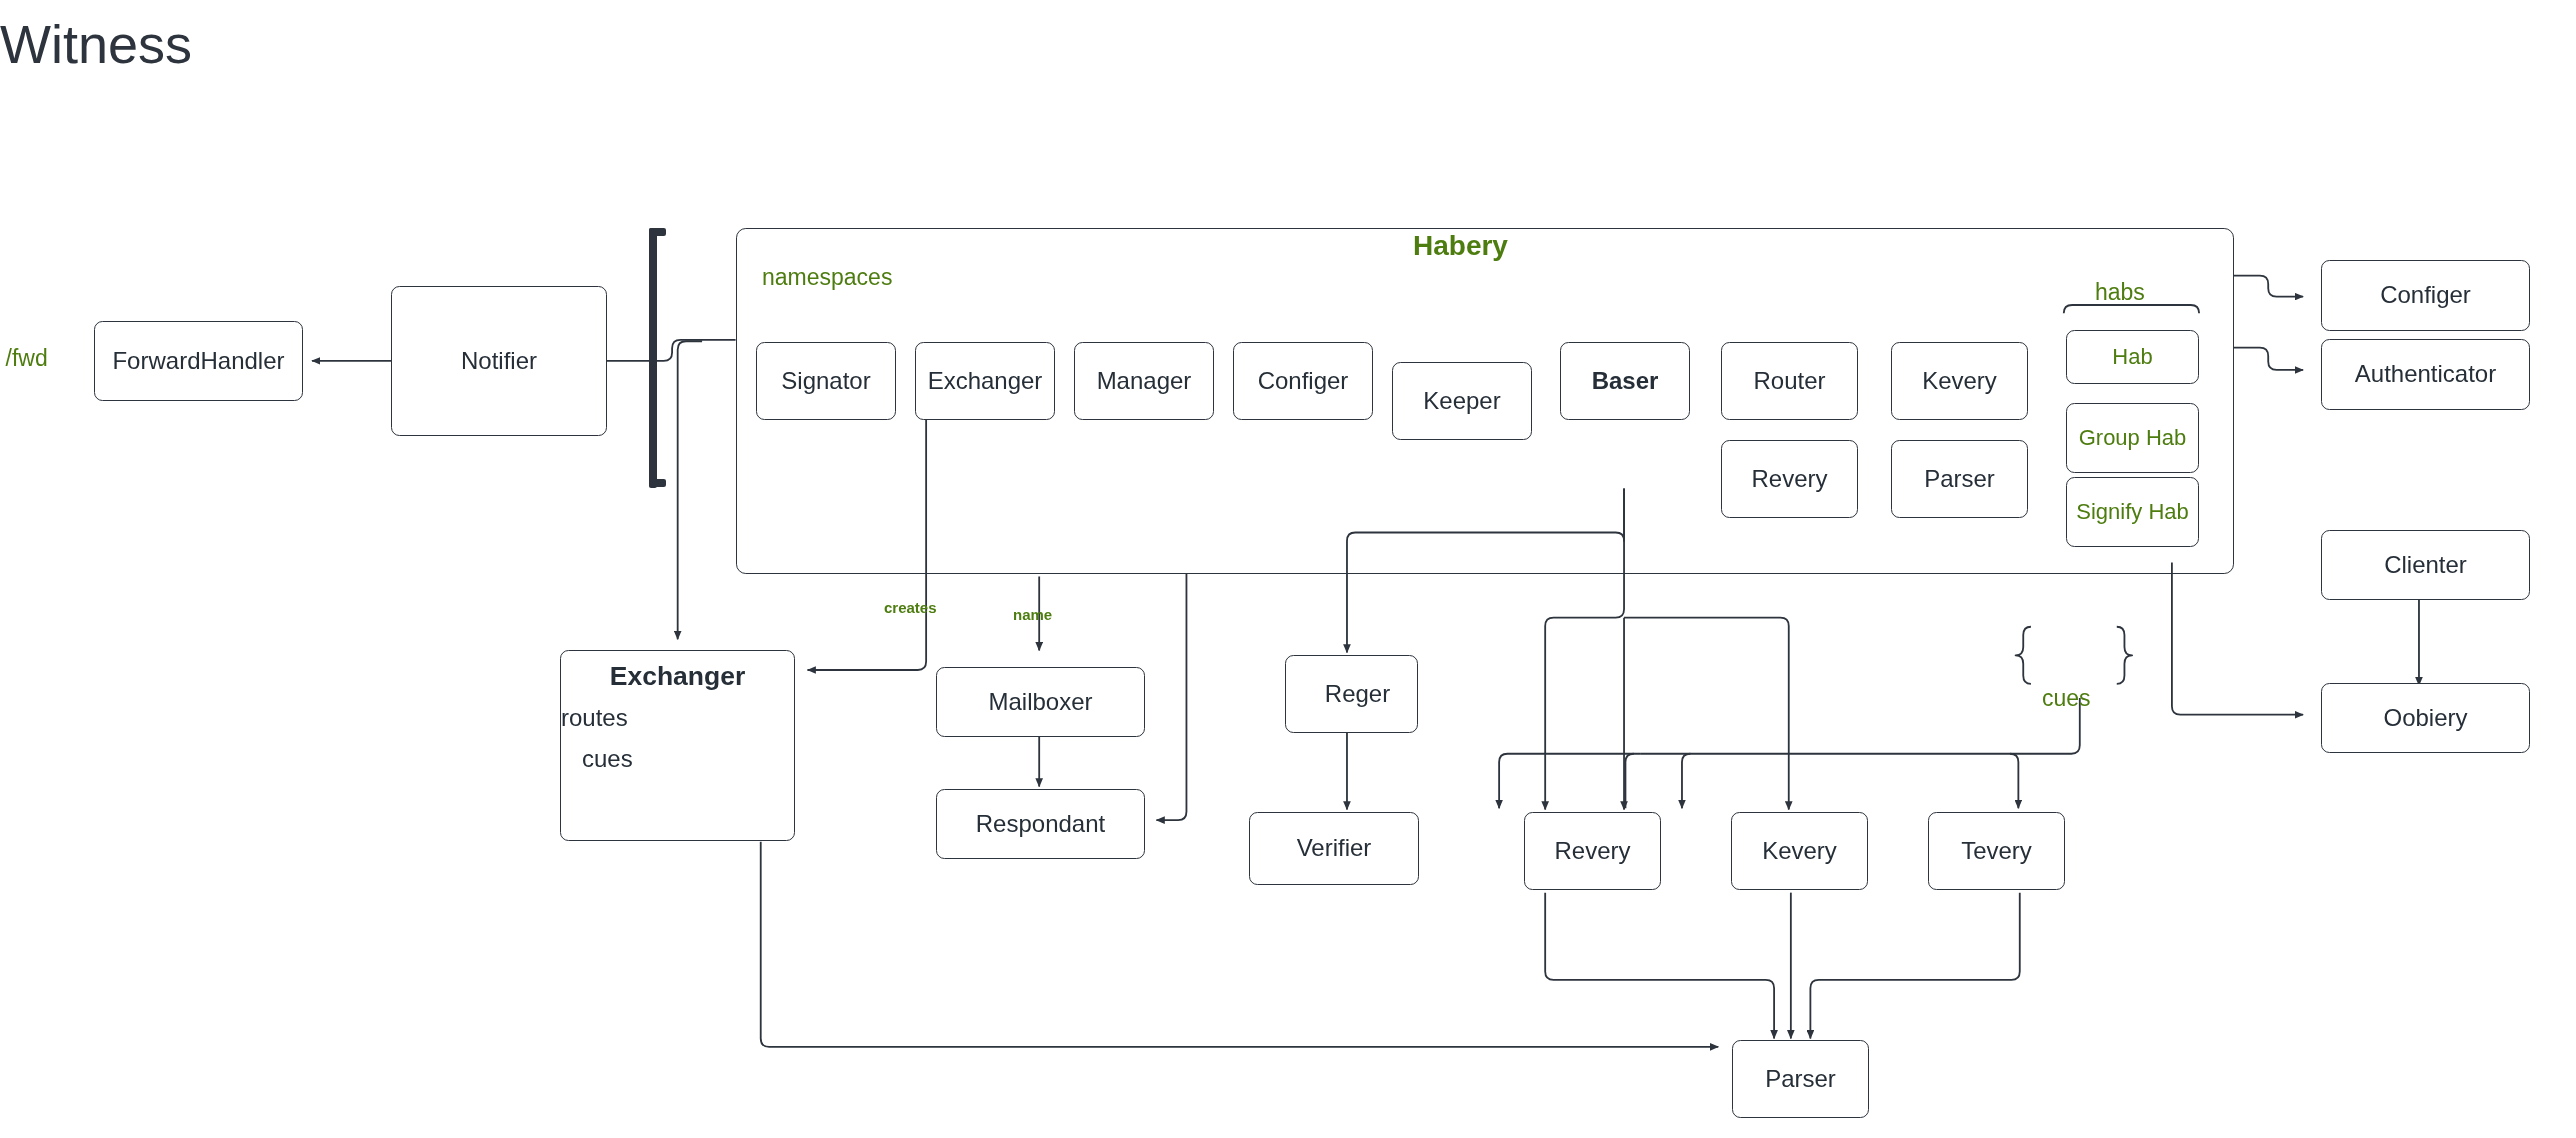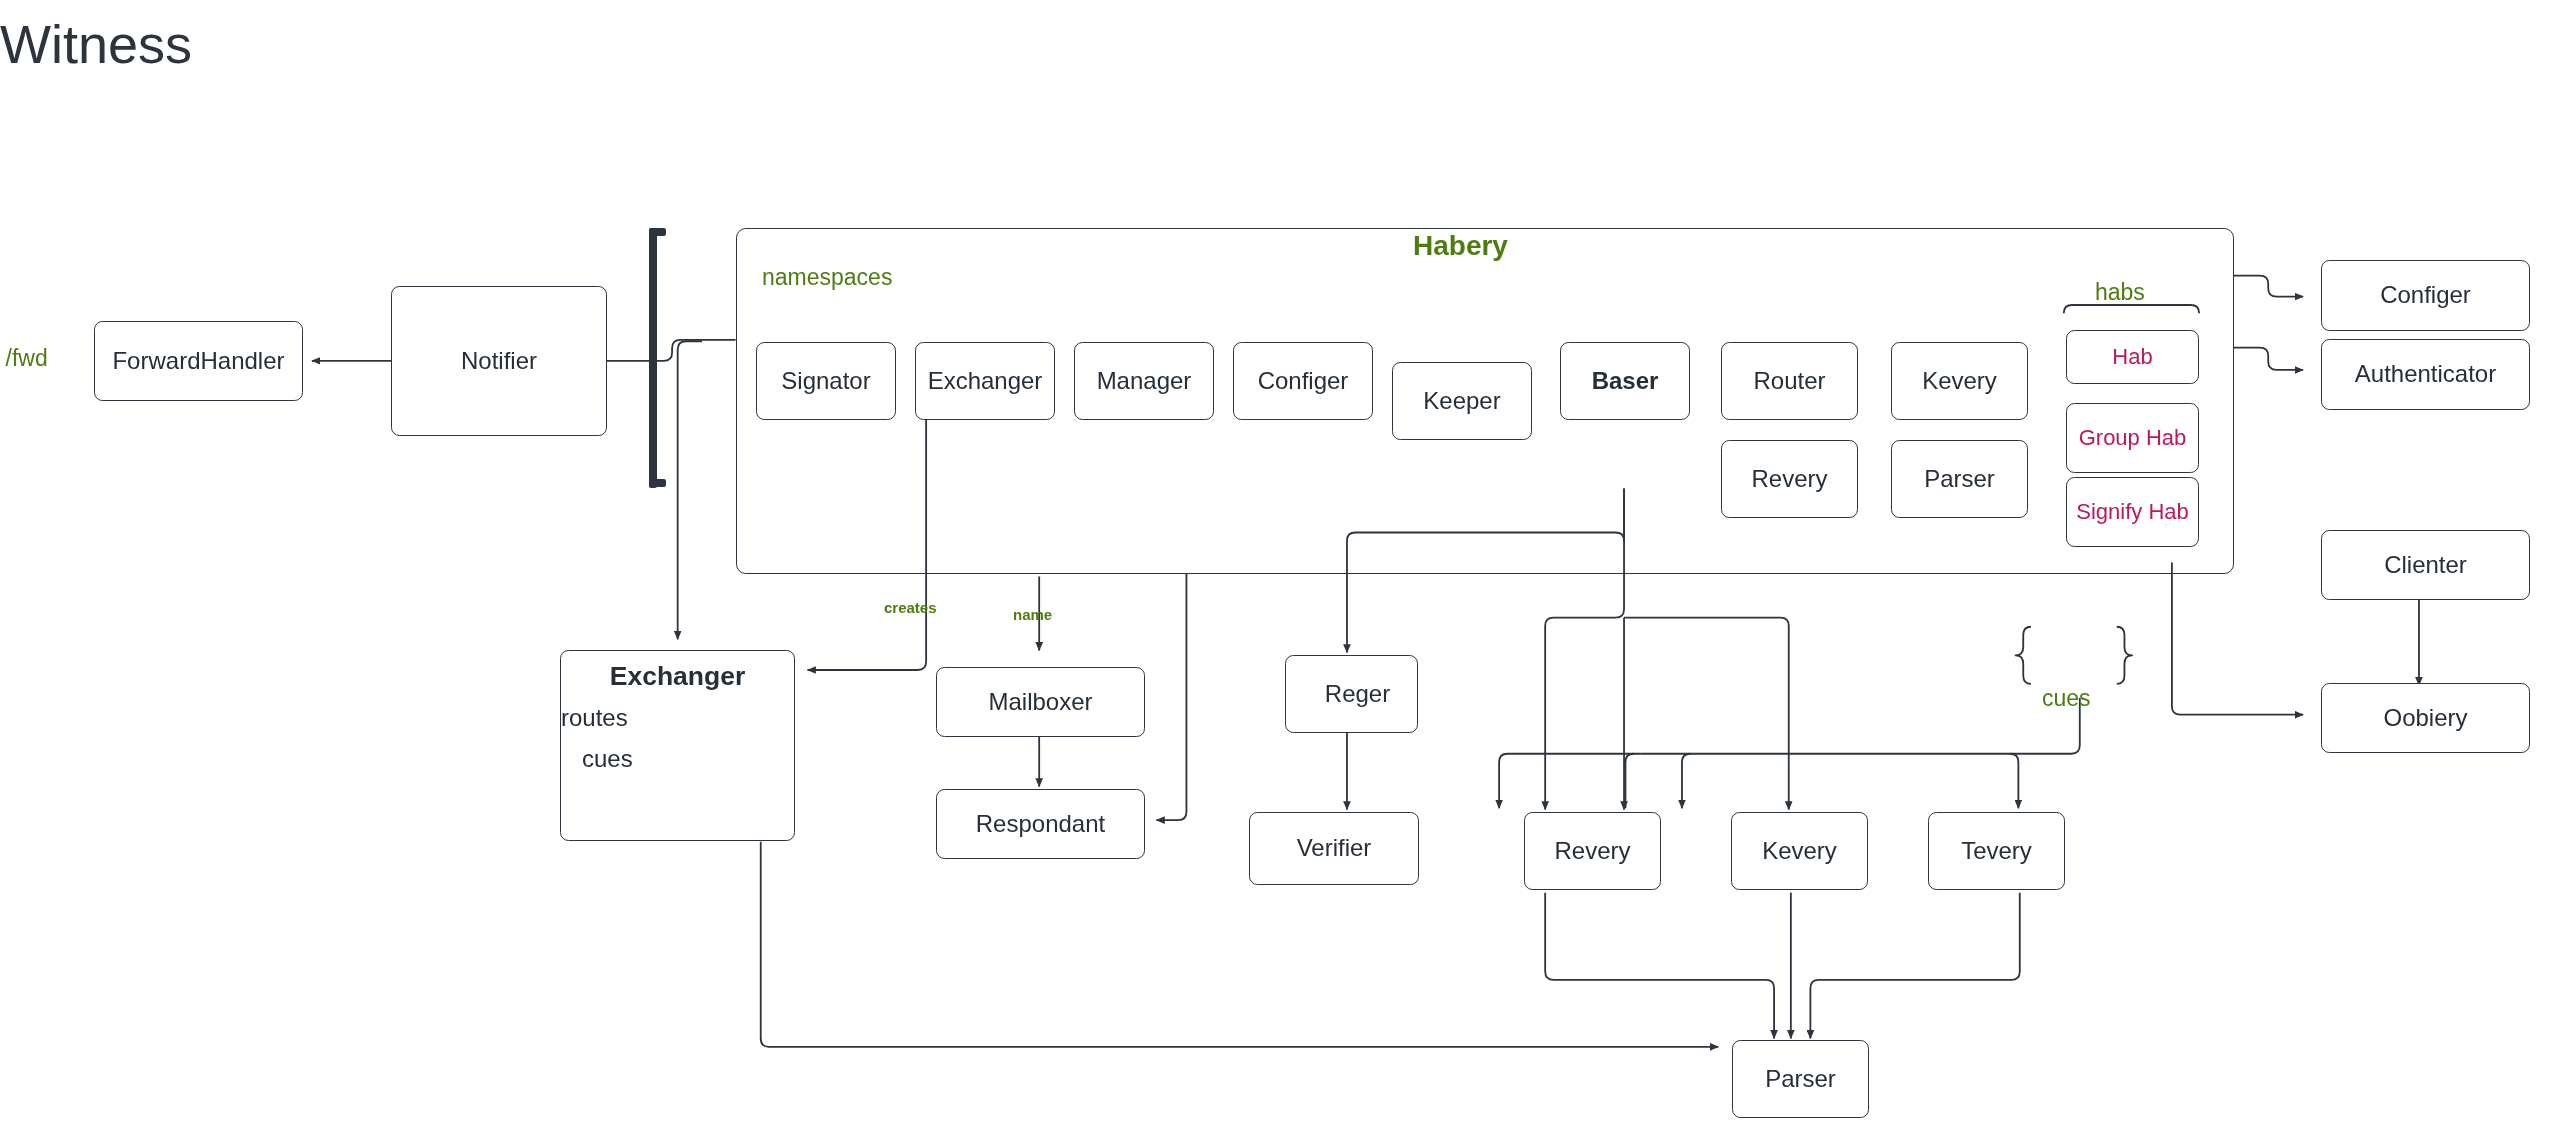--- a/index.html
+++ b/index.html
@@ -15,21 +15,21 @@
         font-size:24px;color:#262f38;text-align:center;line-height:1.12;}
   .node.bold{font-weight:700;}
   .container-node{position:absolute;box-sizing:border-box;background:transparent;
         border:1.7px solid #2d343d;border-radius:9.8px;}
   .free-label{position:absolute;font-size:23px;color:#4d7c0f;white-space:nowrap;}
   .free-label.bold{font-weight:700;font-size:15px;}
   .free-label.title-lg{font-size:28px;font-weight:700;}
   .stack-node{position:absolute;box-sizing:border-box;background:#fff;
         border:1.7px solid #2d343d;border-radius:8.4px;
         display:flex;align-items:center;justify-content:center;
-        font-size:22px;line-height:1.1;text-align:center;color:#be185d;}
+        font-size:22px;line-height:1.1;text-align:center;color:#4d7c0f;}
   .exchanger-card{position:absolute;box-sizing:border-box;background:#fff;
         border:1.7px solid #2d343d;border-radius:8.4px;
         display:flex;flex-direction:column;align-items:flex-start;
         padding:9.8px 0 0 0;}
   .exchanger-card .xc-title{width:100%;text-align:center;font-size:26.5px;font-weight:700;}
   .exchanger-card .xc-item{font-size:24px;margin-top:12.6px;}
   .exchanger-card .xc-item.indent{margin-left:21px;}
   .thickbar{position:absolute;background:#2d343d;border-radius:2.1px;}
 </style>
 </head>

